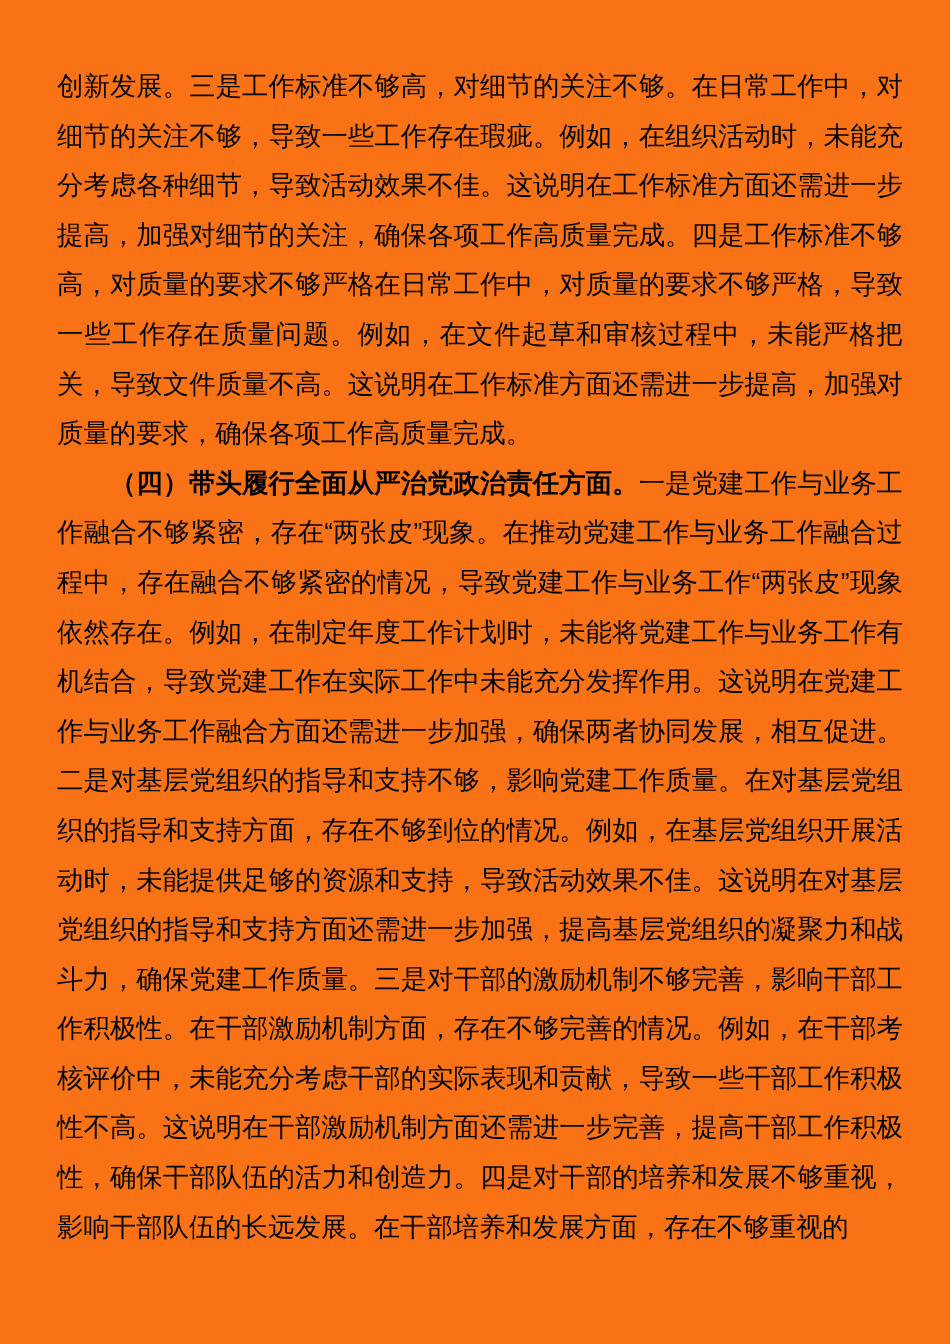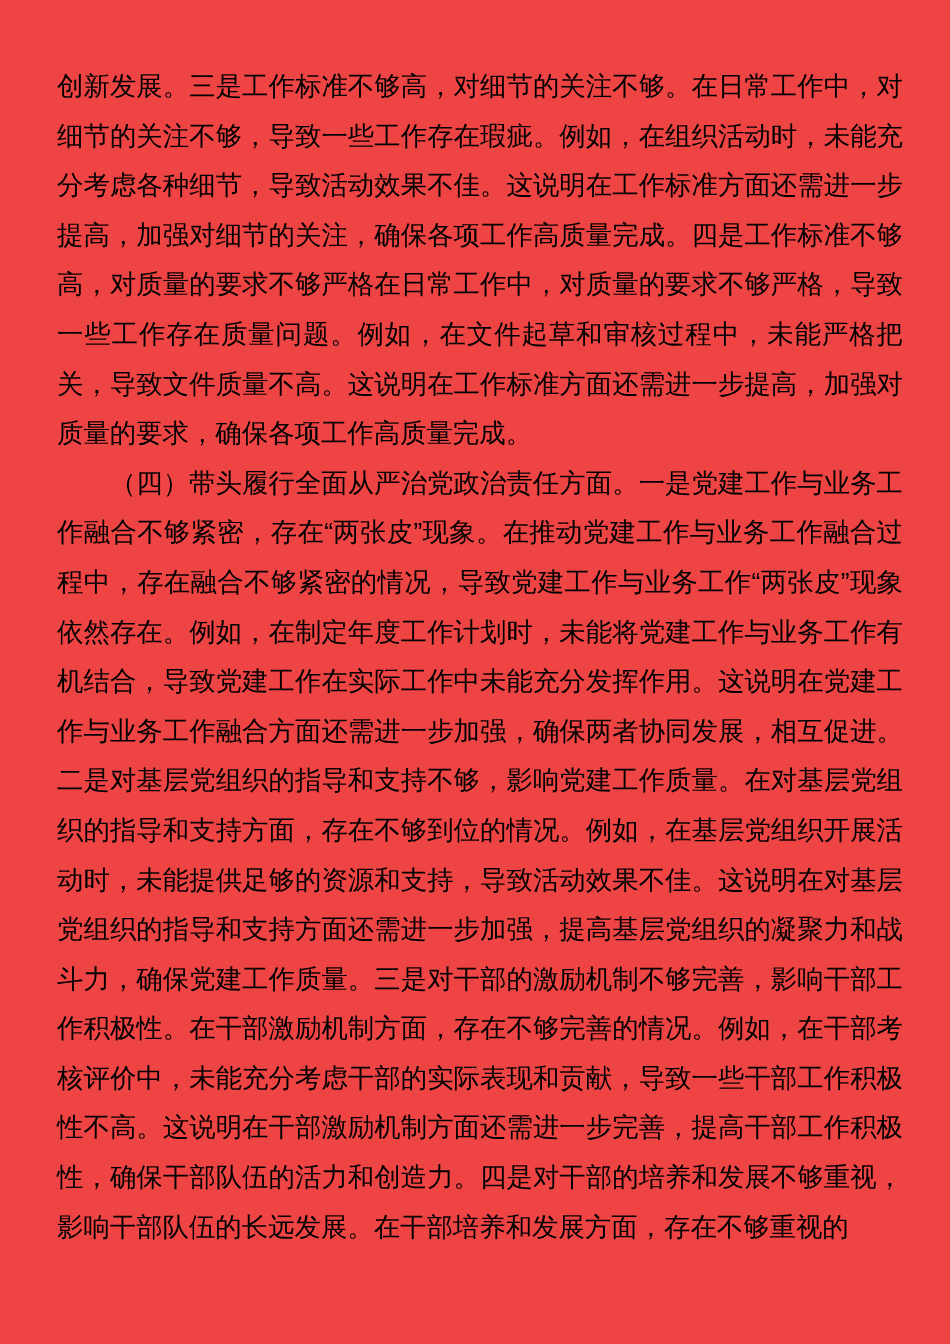--- a/index.html
+++ b/index.html
@@ -4,21 +4,21 @@
 <style>
   html, body {
     margin: 0;
     padding: 0;
     background: #ffffff;
   }
   .page {
     position: relative;
     width: 950px;
     height: 1344px;
-    background: #ef4444;
+    background: #f97316;
     color: #000000;
     overflow: hidden;
   }
   .doc-body {
     position: absolute;
     left: 57px;
     top: 62px;
     width: 846px;
     font-family: "Liberation Sans", sans-serif;
     font-size: 26.4px;
@@ -29,21 +29,21 @@
   }
   .para {
     margin: 0;
     padding: 0;
     text-align: justify;
   }
   .para.indent {
     text-indent: 2em;
   }
   .seg.bold {
-    font-weight: 400;
+    font-weight: 700;
   }
 </style>
 </head>
 <body>
 
 <div class="page">
   <div class="doc-body">
       <p class="para"><span class="seg">创新发展。三是工作标准不够高，对细节的关注不够。在日常工作中，对细节的关注不够，导致一些工作存在瑕疵。例如，在组织活动时，未能充分考虑各种细节，导致活动效果不佳。这说明在工作标准方面还需进一步提高，加强对细节的关注，确保各项工作高质量完成。四是工作标准不够高，对质量的要求不够严格在日常工作中，对质量的要求不够严格，导致一些工作存在质量问题。例如，在文件起草和审核过程中，未能严格把关，导致文件质量不高。这说明在工作标准方面还需进一步提高，加强对质量的要求，确保各项工作高质量完成。</span></p>
       <p class="para indent"><span class="seg bold">（四）带头履行全面从严治党政治责任方面。</span><span class="seg">一是党建工作与业务工作融合不够紧密，存在“两张皮”现象。在推动党建工作与业务工作融合过程中，存在融合不够紧密的情况，导致党建工作与业务工作“两张皮”现象依然存在。例如，在制定年度工作计划时，未能将党建工作与业务工作有机结合，导致党建工作在实际工作中未能充分发挥作用。这说明在党建工作与业务工作融合方面还需进一步加强，确保两者协同发展，相互促进。二是对基层党组织的指导和支持不够，影响党建工作质量。在对基层党组织的指导和支持方面，存在不够到位的情况。例如，在基层党组织开展活动时，未能提供足够的资源和支持，导致活动效果不佳。这说明在对基层党组织的指导和支持方面还需进一步加强，提高基层党组织的凝聚力和战斗力，确保党建工作质量。三是对干部的激励机制不够完善，影响干部工作积极性。在干部激励机制方面，存在不够完善的情况。例如，在干部考核评价中，未能充分考虑干部的实际表现和贡献，导致一些干部工作积极性不高。这说明在干部激励机制方面还需进一步完善，提高干部工作积极性，确保干部队伍的活力和创造力。四是对干部的培养和发展不够重视，影响干部队伍的长远发展。在干部培养和发展方面，存在不够重视的</span></p>
     </div>

